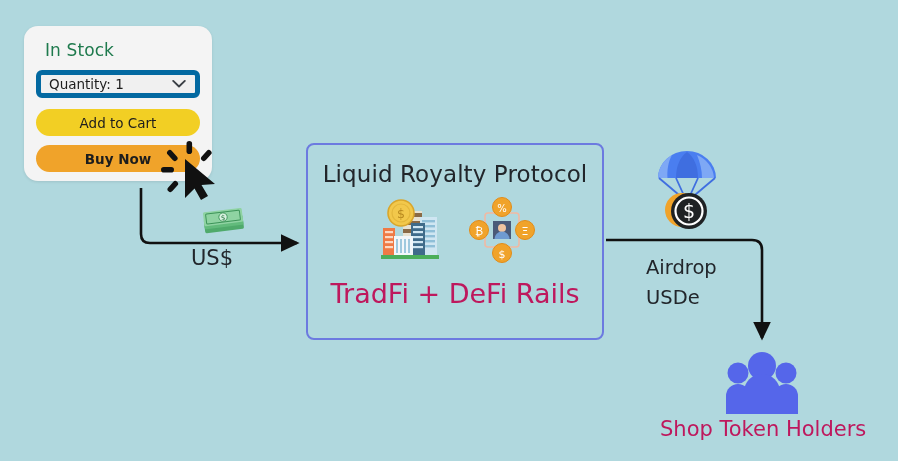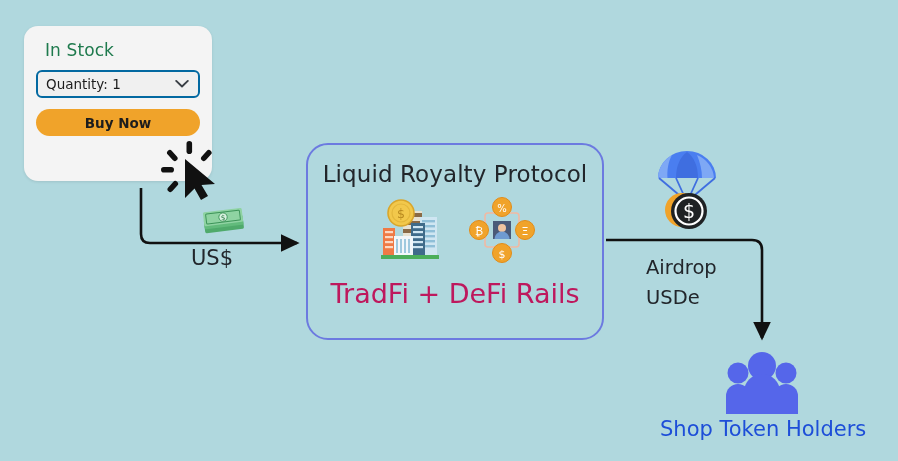--- a/index.html
+++ b/index.html
@@ -44,21 +44,21 @@
   .stock-label {
     color: #1e7a4d;
     font-size: 17px;
     letter-spacing: 0.1px;
     margin: 2px 0 10px 9px;
   }
   .qty-select {
     position: relative;
     height: 28px;
     background: #f0f0f0;
-    border: 2px solid #0369a1;
+    border: 5px solid #0369a1;
     border-radius: 6px;
     box-sizing: border-box;
     display: flex;
     align-items: center;
     padding: 0 8px;
     font-size: 13.5px;
     color: #1d1d1d;
     margin-bottom: 11px;
   }
   .qty-select .chev {
@@ -97,21 +97,21 @@
   }
 
   
   .protocol-box {
     position: absolute;
     left: 306px;
     top: 143px;
     width: 298px;
     height: 197px;
     border: 2px solid #6c7ae0;
-    border-radius: 22px;
+    border-radius: 8px;
     box-sizing: border-box;
     display: flex;
     flex-direction: column;
     align-items: center;
     justify-content: flex-start;
     padding-top: 16px;
   }
   .protocol-title {
     font-size: 23px;
     color: #22262b;
@@ -175,21 +175,21 @@
     width: 80px;
     height: 62px;
   }
 
   
   .holders-label {
     position: absolute;
     left: 660px;
     top: 417px;
     font-size: 21px;
-    color: #1d4ed8;
+    color: #be185d;
     white-space: nowrap;
   }
 </style>
 </head>
 <body>
 
 <div id="stage">
 
   <svg id="arrows" viewBox="0 0 898 461">
     <defs>
@@ -208,20 +208,21 @@
 
     <div class="qty-select">
       <span>Quantity:  1</span>
       <span class="chev">
         <svg width="14" height="9" viewBox="0 0 14 9">
           <path d="M1.2,1.4 L7,7 L12.8,1.4" fill="none" stroke="#3a3f45" stroke-width="1.9" stroke-linecap="round" stroke-linejoin="round"></path>
         </svg>
       </span>
     </div>
 
+    <button class="btn btn-cart">Add to Cart</button>
     <button class="btn btn-buy">Buy Now</button>
   </div>
 
   <div class="cursor-icon">
     <svg width="64" height="62" viewBox="0 0 64 62">
       <g fill="#111111">
         <rect x="28.5" y="1" width="5.6" height="13" rx="2.8"></rect>
         <rect x="45.5" y="9" width="5.6" height="13" rx="2.8" transform="rotate(42 48.3 15.5)"></rect>
         <rect x="11.5" y="9" width="5.6" height="13" rx="2.8" transform="rotate(-42 14.3 15.5)"></rect>
         <rect x="3" y="27" width="13" height="5.6" rx="2.8"></rect>

